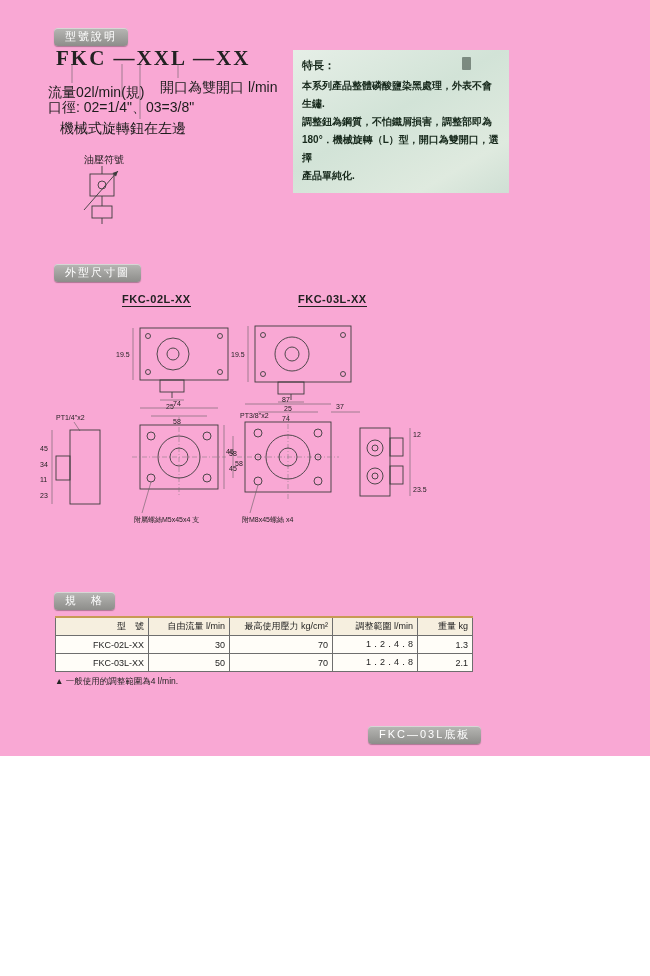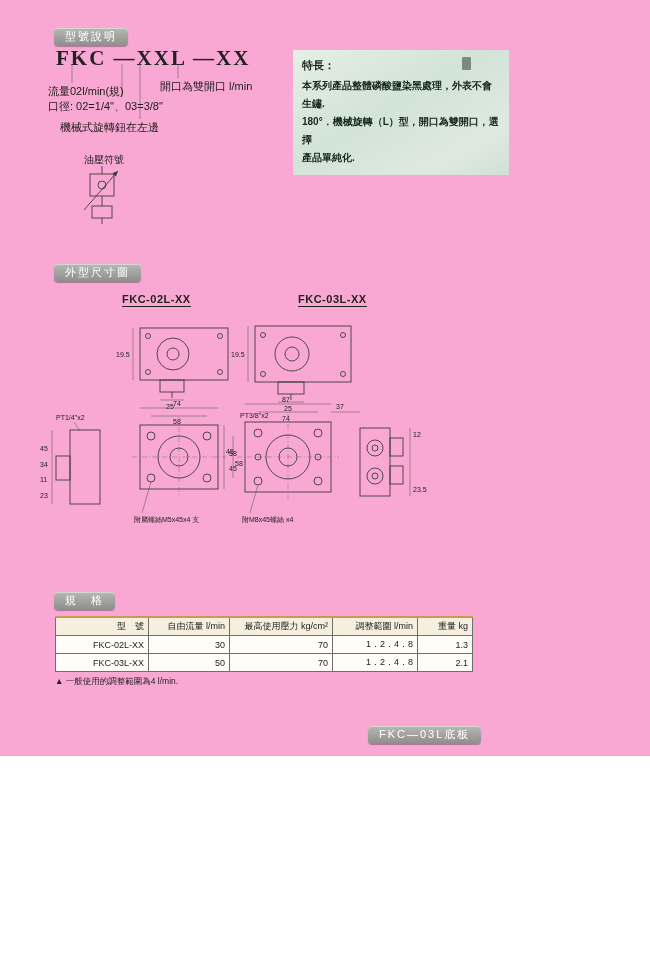--- a/index.html
+++ b/index.html
@@ -6,21 +6,21 @@
   .page{position:relative;width:650px;height:756px;background:#f9a8d4;
         font-family:"Liberation Sans",sans-serif;color:#222;overflow:hidden;}
   .abs{position:absolute;}
   .badge{position:absolute;background:linear-gradient(180deg,#b7b7b4,#8d8d8a);
          color:#fff;font-size:11px;line-height:1;padding:3px 11px 4px;
          border-radius:4px;letter-spacing:2px;
          box-shadow:0 1px 1px rgba(0,0,0,.3), inset 0 1px 0 rgba(255,255,255,.45);
          white-space:nowrap;}
   .model-code{position:absolute;font-family:"Liberation Serif",serif;
               font-weight:bold;font-size:21px;letter-spacing:2px;white-space:nowrap;}
-  .ann{position:absolute;font-size:11px;color:#1c1c1c;white-space:nowrap;}
+  .ann{position:absolute;font-size:14px;color:#1c1c1c;white-space:nowrap;}
   .features{position:absolute;left:293px;top:50px;width:198px;padding:6px 9px 8px;
             background:linear-gradient(150deg,#e6efe7 0%,#d2e3d7 45%,#dfeadf 80%,#cfdfd4 100%);
             font-size:10px;font-weight:bold;color:#16281b;line-height:1.8;}
   .features .f-title{font-size:11px;margin-bottom:1px;}
   .dwg-title{position:absolute;font-size:11px;font-weight:bold;letter-spacing:.5px;
              border-bottom:1.2px solid #222;padding-bottom:1px;white-space:nowrap;}
   .spec-table{position:absolute;left:55px;top:616px;border-collapse:collapse;
               border-top:2px solid #c79a55;background:#fffdf8;}
   .spec-table th,.spec-table td{border:0.8px solid #6e6e6e;font-size:9px;
               font-weight:normal;padding:2px 4px;text-align:right;height:13px;
@@ -51,20 +51,21 @@
   </svg>
 
   <div class="ann" style="left:48px;top:84px">流量02l/min(規)</div>
   <div class="ann" style="left:160px;top:79px">開口為雙開口 l/min</div>
   <div class="ann" style="left:48px;top:99px">口徑: 02=1/4"、03=3/8"</div>
   <div class="ann" style="left:60px;top:120px">機械式旋轉鈕在左邊</div>
 
   <div class="features">
     <div class="f-title">特長：</div>
     <div>本系列產品整體磷酸鹽染黑處理，外表不會生鏽.</div>
+    <div>調整鈕為鋼質，不怕鐵屑損害，調整部即為</div>
     <div>180°．機械旋轉（L）型，開口為雙開口，選擇</div>
     <div>產品單純化.</div>
   </div>
   <div class="ink-mark"></div>
 
   <div class="ann" style="left:84px;top:153px;font-size:10px">油壓符號</div>
   <svg class="abs" style="left:78px;top:164px" width="56" height="64" viewBox="0 0 56 64">
     <line class="ol" x1="24" y1="2" x2="24" y2="10"></line>
     <rect class="ol" x="12" y="10" width="24" height="22"></rect>
     <circle class="ol" cx="24" cy="21" r="4"></circle>

